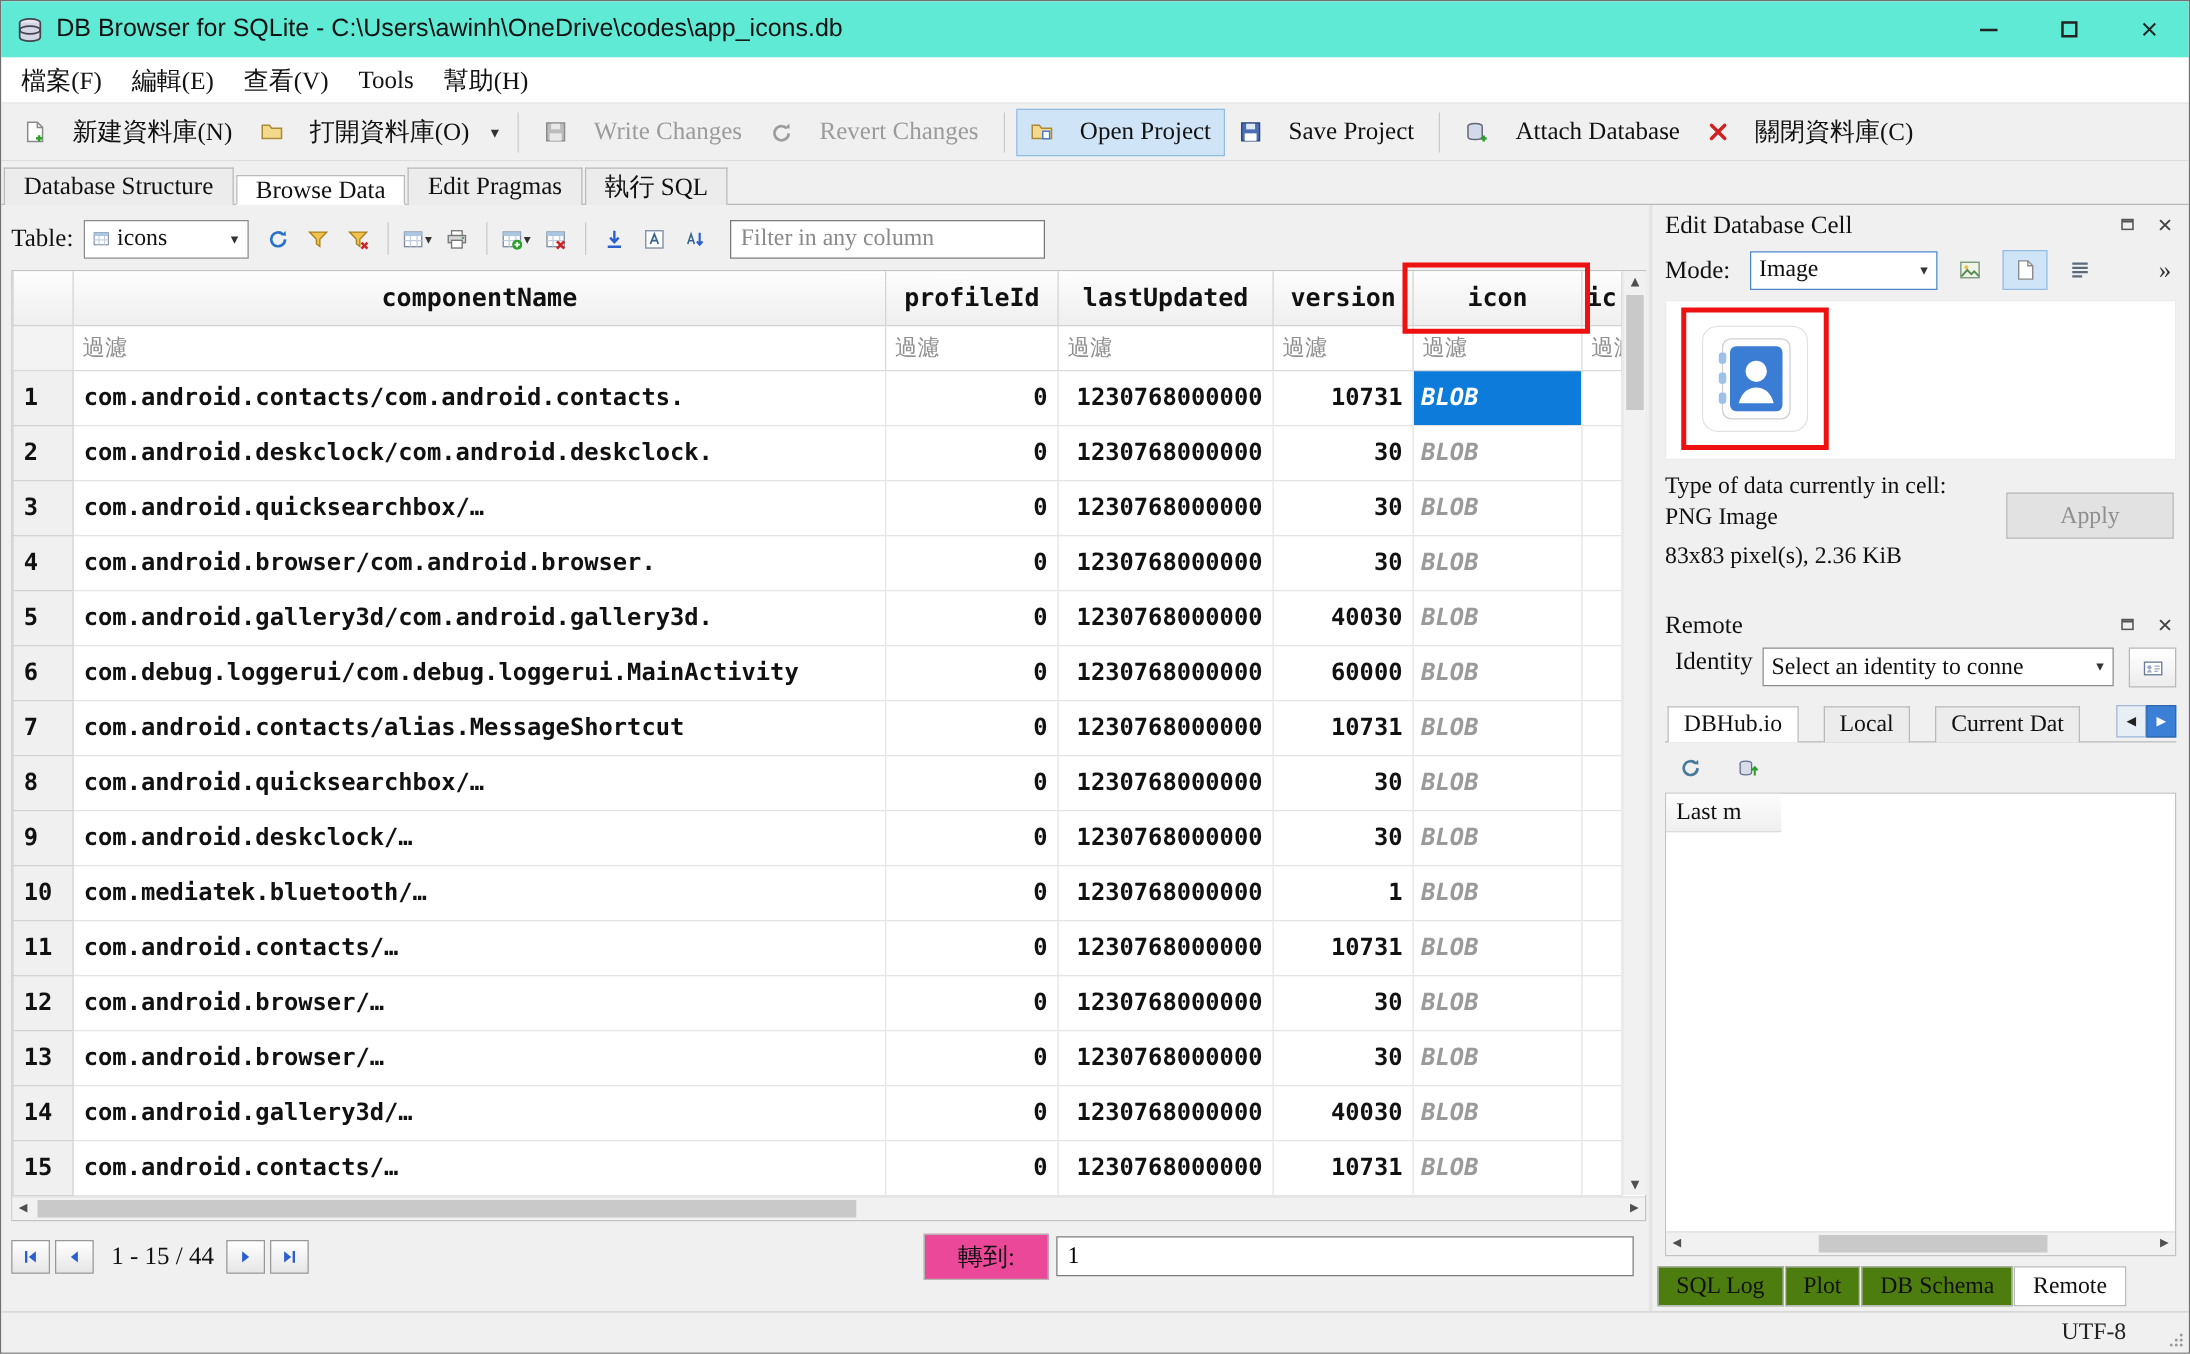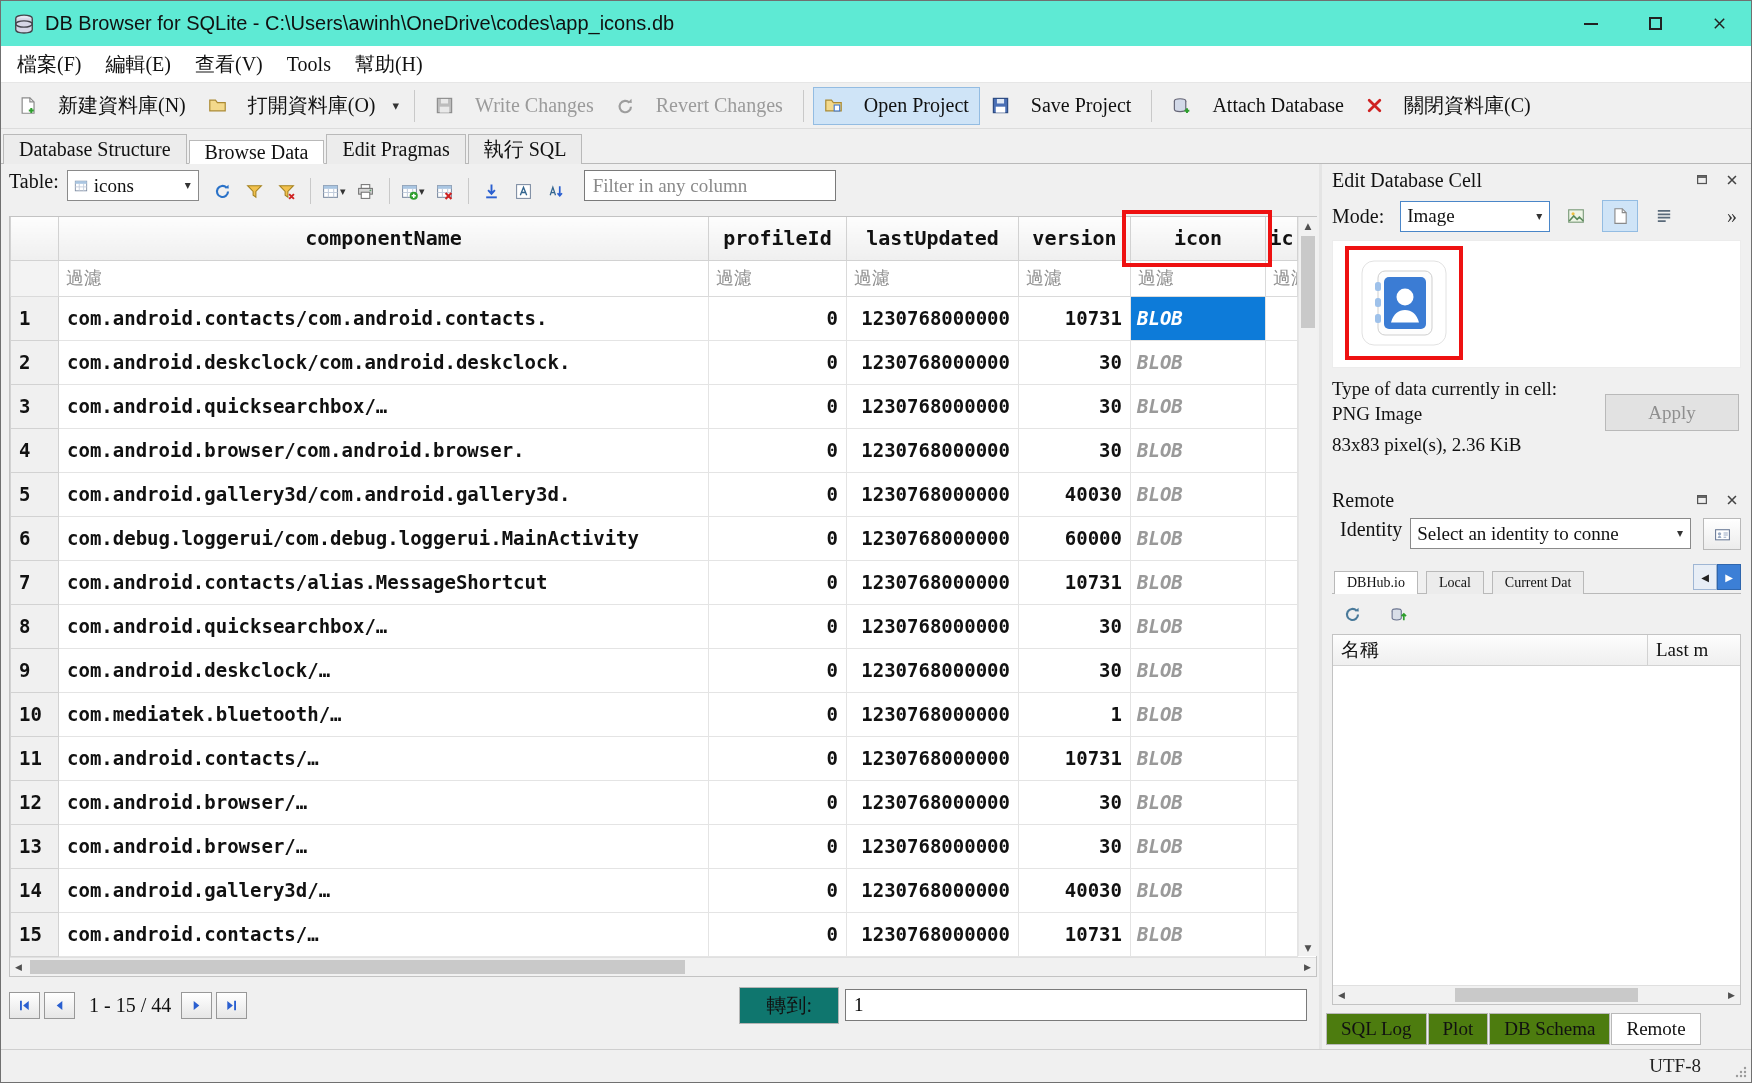--- a/index.html
+++ b/index.html
@@ -32,21 +32,21 @@
   .tb-sep.small{height:26px;margin:0 7px}
 
   
   .tabbar{height:35px;display:flex;align-items:flex-end;padding-left:2px;background:#f0f0f0;border-bottom:1px solid #b9b9b9;flex:none}
   .tab{padding:0 15px;font-size:20px;background:#ececec;border:1px solid #b9b9b9;border-bottom:none;margin-right:2px;margin-bottom:-1px;height:30px;display:flex;align-items:center}
   .tab.active{background:#fff;height:24px;border-bottom:1px solid #fff}
 
   
   .main{flex:1;display:flex;min-height:0;background:#f0f0f0}
   .left-panel{width:1318px;flex:none;padding:6px 0 0 8px;display:flex;flex-direction:column;overflow:hidden}
-  .controls-row{height:42px;display:flex;flex:none}
+  .controls-row{height:42px;display:flex;align-items:center;flex:none}
   .lbl{font-size:20px;margin-right:8px;white-space:nowrap}
   .combo{display:flex;align-items:center;gap:6px;background:#fff;border:1px solid #8a8a8a;height:31px;padding:0 2px 0 6px;font-size:19px;min-width:0}
   .combo .val{white-space:nowrap;overflow:hidden;flex:1}
   .combo .caret{margin-left:auto;font-size:12px;color:#333;padding:0 5px;flex:none}
   .table-combo{width:132px}
   .tools{display:flex;align-items:center;margin-left:8px}
   .tool-btn{height:32px;min-width:32px;padding:0 3px;display:flex;align-items:center;justify-content:center;gap:1px}
   .mini-caret{font-size:11px;color:#333}
   .filter-input{width:252px;height:31px;border:1px solid #7a7a7a;margin-left:12px;padding:0 8px;font-family:inherit;font-size:19px;background:#fff;color:#111}
   .filter-input::placeholder{color:#8a8a8a;opacity:1}
@@ -75,21 +75,21 @@
   .hs-btn{position:absolute;top:0;width:17px;height:100%;display:flex;align-items:center;justify-content:center;font-size:9px;color:#505050;font-family:"DejaVu Sans",sans-serif}
   .hs-left{left:0}.hs-right{right:0}
   .hs-thumb{position:absolute;top:2px;bottom:2px;left:20px;width:655px;background:#c9c9c9}
   .rm-hscroll{flex:none}
   .rm-thumb{left:30%;width:45%}
 
   
   .pager{display:flex;align-items:center;margin-top:10px;width:1308px;flex:none}
   .nav-btn{width:31px;height:27px;border:1px solid #989898;background:linear-gradient(#fff,#e6e6e6);display:flex;align-items:center;justify-content:center;margin-right:4px;flex:none}
   .rec-label{margin:0 10px;font-size:20px;white-space:nowrap}
-  .goto-label{margin-left:auto;background:#0f766e;border:1px solid #b4b4b4;padding:4px 26px;font-size:20px;white-space:nowrap}
+  .goto-label{margin-left:auto;background:#ec4899;border:1px solid #b4b4b4;padding:4px 26px;font-size:20px;white-space:nowrap}
   .goto-input{width:462px;height:32px;border:1px solid #7a7a7a;margin-left:6px;margin-right:10px;padding:0 8px;font-size:19px;font-family:inherit;background:#fff}
 
   .splitter{width:3px;background:#e4e4e4;flex:none}
 
   
   .right-panel{flex:1;display:flex;flex-direction:column;min-width:0;padding:0 2px}
   .dock{display:flex;flex-direction:column;min-height:0}
   .dock-header{height:32px;display:flex;align-items:center;padding:0 8px;font-size:20px;background:#f0f0f0;flex:none;white-space:nowrap}
   .dock-icons{margin-left:auto;display:flex;gap:12px;align-items:center}
   .dock-btn{width:18px;height:18px;display:flex;align-items:center;justify-content:center}
@@ -106,21 +106,21 @@
   .info .size{margin-top:9px}
   .apply-btn{position:absolute;right:2px;top:16px;width:134px;height:37px;background:#e2e2e2;border:1px solid #b9b9b9;color:#8f8f8f;font-size:19px;display:flex;align-items:center;justify-content:center}
 
   .remote-dock{flex:1;margin-top:2px}
   .rm-body{flex:1;display:flex;flex-direction:column;padding:2px 8px 6px;min-height:0}
   .identity-row{display:flex;align-items:flex-start;height:38px;flex:none}
   .identity-row .lbl{margin-left:8px}
   .identity-combo{flex:1}
   .id-btn{width:38px;height:32px;border:1px solid #b9b9b9;background:linear-gradient(#fff,#ececec);display:flex;align-items:center;justify-content:center;margin-left:12px;flex:none}
   .rtabs{display:flex;align-items:flex-end;margin-top:8px;border-bottom:1px solid #b9b9b9;padding-left:2px;flex:none}
-  .rtab{padding:3px 12px;font-size:14px;border:1px solid #b9b9b9;border-bottom:none;background:#ececec;margin-right:8px;margin-bottom:-1px;white-space:nowrap;overflow:hidden}
+  .rtab{padding:3px 12px;font-size:19px;border:1px solid #b9b9b9;border-bottom:none;background:#ececec;margin-right:20px;margin-bottom:-1px;white-space:nowrap;overflow:hidden}
   .rtab.active{background:#fff}
   .rtabs .rtab:nth-child(3){max-width:122px}
   .rtab-arrows{margin-left:auto;display:flex;margin-bottom:3px}
   .rarrow{width:24px;height:26px;display:flex;align-items:center;justify-content:center;font-size:10px;border:1px solid #9fb6d4;background:#e8eef6;color:#222;font-family:"DejaVu Sans",sans-serif}
   .rarrow.primary{background:#3c7fd6;color:#fff;border-color:#2f66ad}
   .rm-minibar{display:flex;gap:14px;align-items:center;height:32px;margin-top:4px;padding-left:4px;flex:none}
   .rm-table{flex:1;display:flex;flex-direction:column;border:1px solid #c3c3c3;background:#fff;margin-top:4px;min-height:0}
   .rm-thead{display:flex;flex:none}
   .rm-th{height:31px;display:flex;align-items:center;padding:0 8px;background:linear-gradient(#fdfdfd,#efefef);border-right:1px solid #d2d2d2;border-bottom:1px solid #d2d2d2;font-size:19px;overflow:hidden;white-space:nowrap}
   .rm-th.name{flex:1}
@@ -743,21 +743,20 @@
                   <svg width="17" height="17" viewBox="0 0 16 16">
                     <ellipse cx="6.3" cy="4.5" rx="4.3" ry="1.8" fill="#d8dee8" stroke="#66708c"></ellipse>
                     <path d="M2 4.5v6.8c0 1 1.9 1.8 4.3 1.8s4.3-.8 4.3-1.8V4.5" fill="#d8dee8" stroke="#66708c"></path>
                     <path d="M13 13.5V7.5M10.9 9.6L13 7.4l2.1 2.2" fill="none" stroke="#2e9e2e" stroke-width="1.6"></path>
                   </svg>
                 </span>
               </div>
           </div>
           <div class="rm-table">
             <div class="rm-thead">
-              <div class="rm-th name">名稱</div>
               <div class="rm-th last">Last m</div>
             </div>
             <div class="rm-bodyarea"></div>
             <div class="hscroll rm-hscroll">
               <div class="hs-btn hs-left">◀</div>
               <div class="hs-thumb rm-thumb"></div>
               <div class="hs-btn hs-right">▶</div>
             </div>
           </div>
         </div>

